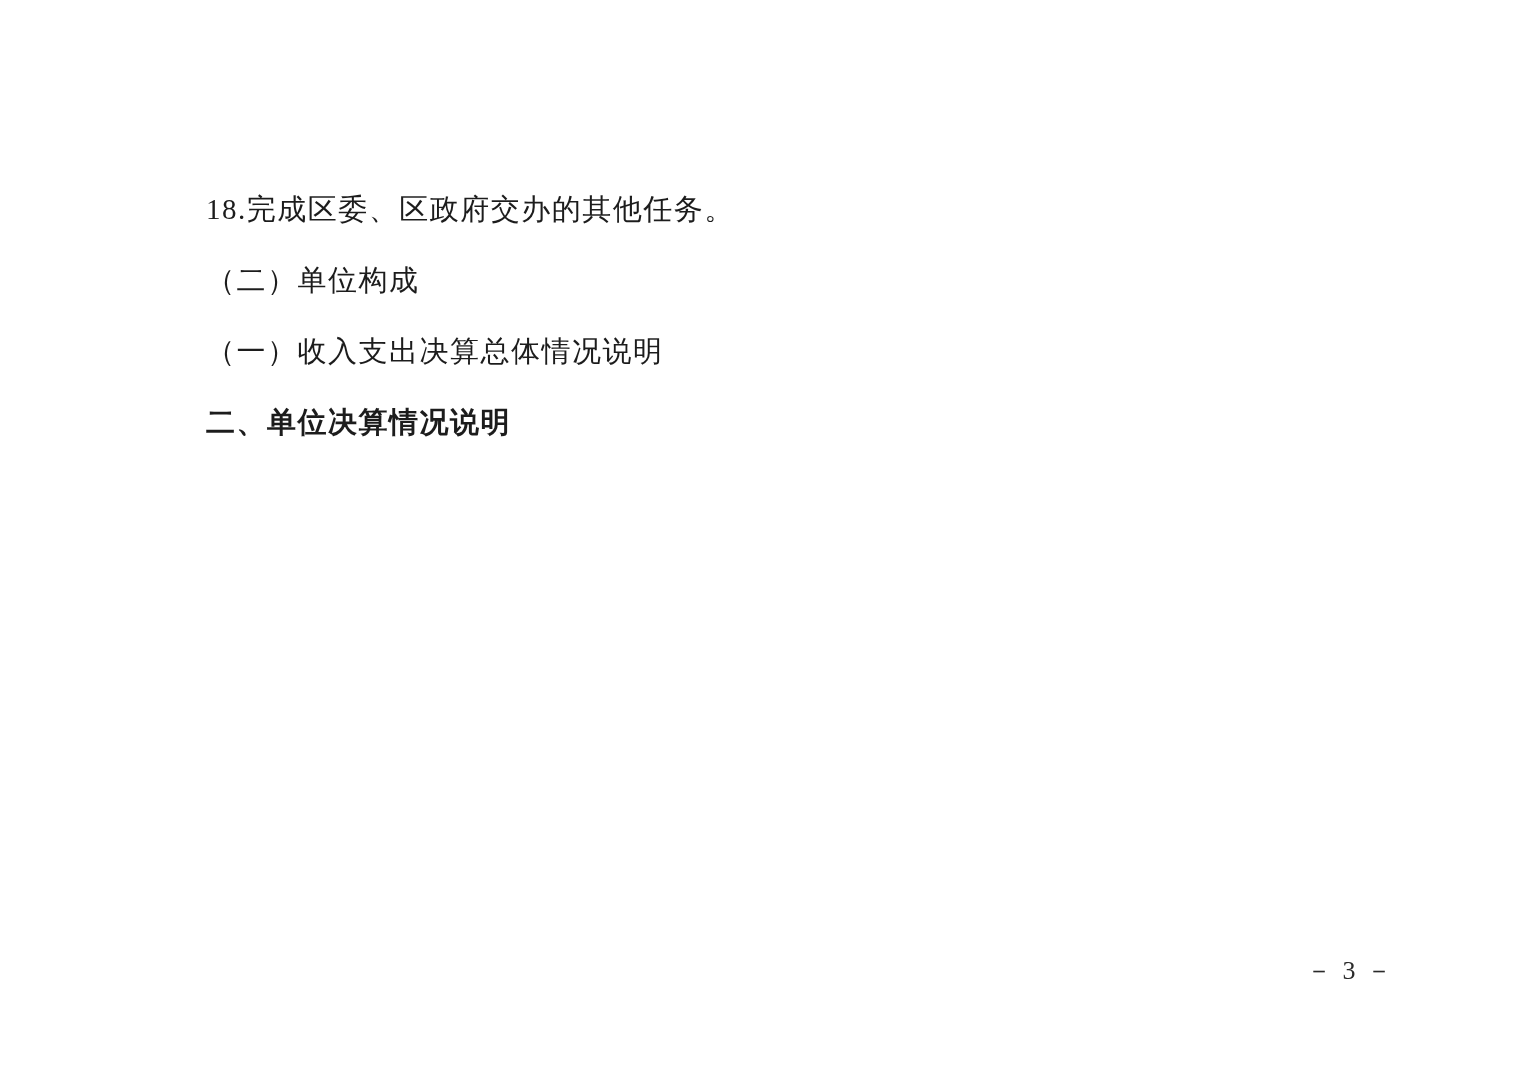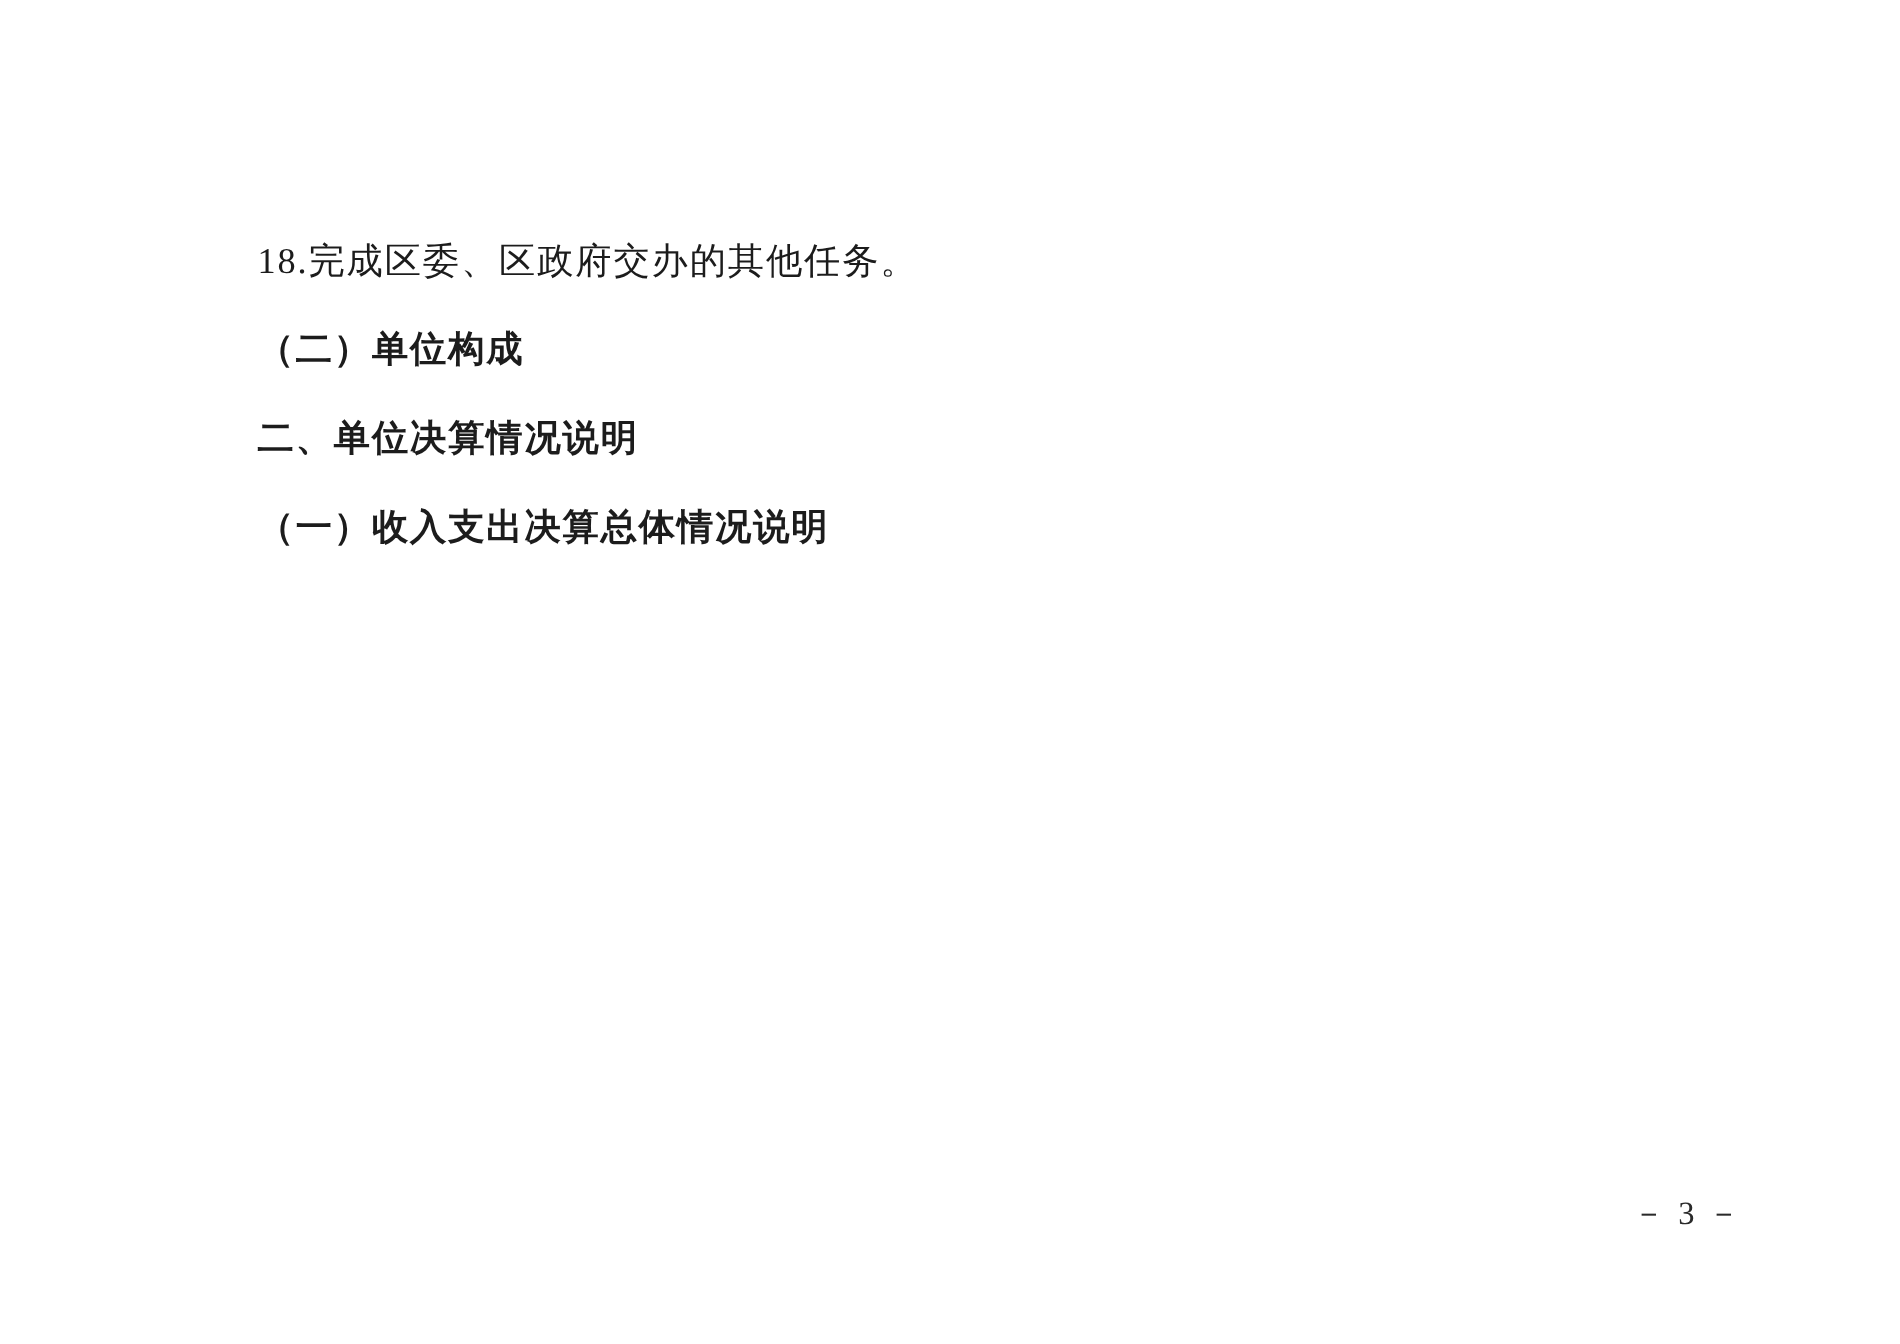--- a/index.html
+++ b/index.html
@@ -27,21 +27,21 @@
     font-size: 29px;
     line-height: 56px;
     text-align: justify;
     text-justify: inter-character;
     letter-spacing: 1.5px;
     word-break: break-all;
   }
   .indent { text-indent: 58px; }
   
   .kai {
-    font-weight: bold;
+    font-weight: normal;
     text-align: right;
   }
   
   .hei {
     font-family: "Liberation Sans", "DejaVu Sans", sans-serif;
     font-weight: bold;
     text-align: left !important;
     letter-spacing: 2px;
   }
   .lead-bold { font-weight: bold; }
@@ -58,23 +58,23 @@
 <body>
 
 <div class="page">
   <div class="content">
 
     <p class="indent">18.完成区委、区政府交办的其他任务。</p>
 
     <p class="indent kai">（二）单位构成</p>
 
 
+    <p class="indent kai">（一）收入支出决算总体情况说明</p>
+
     <p class="indent hei">二、单位决算情况说明</p>
-
-    <p class="indent kai">（一）收入支出决算总体情况说明</p>
 
 
   </div>
 
   <div class="footer">
     <span>－ 3 －</span>
   </div>
 </div>
 
 </body></html>

